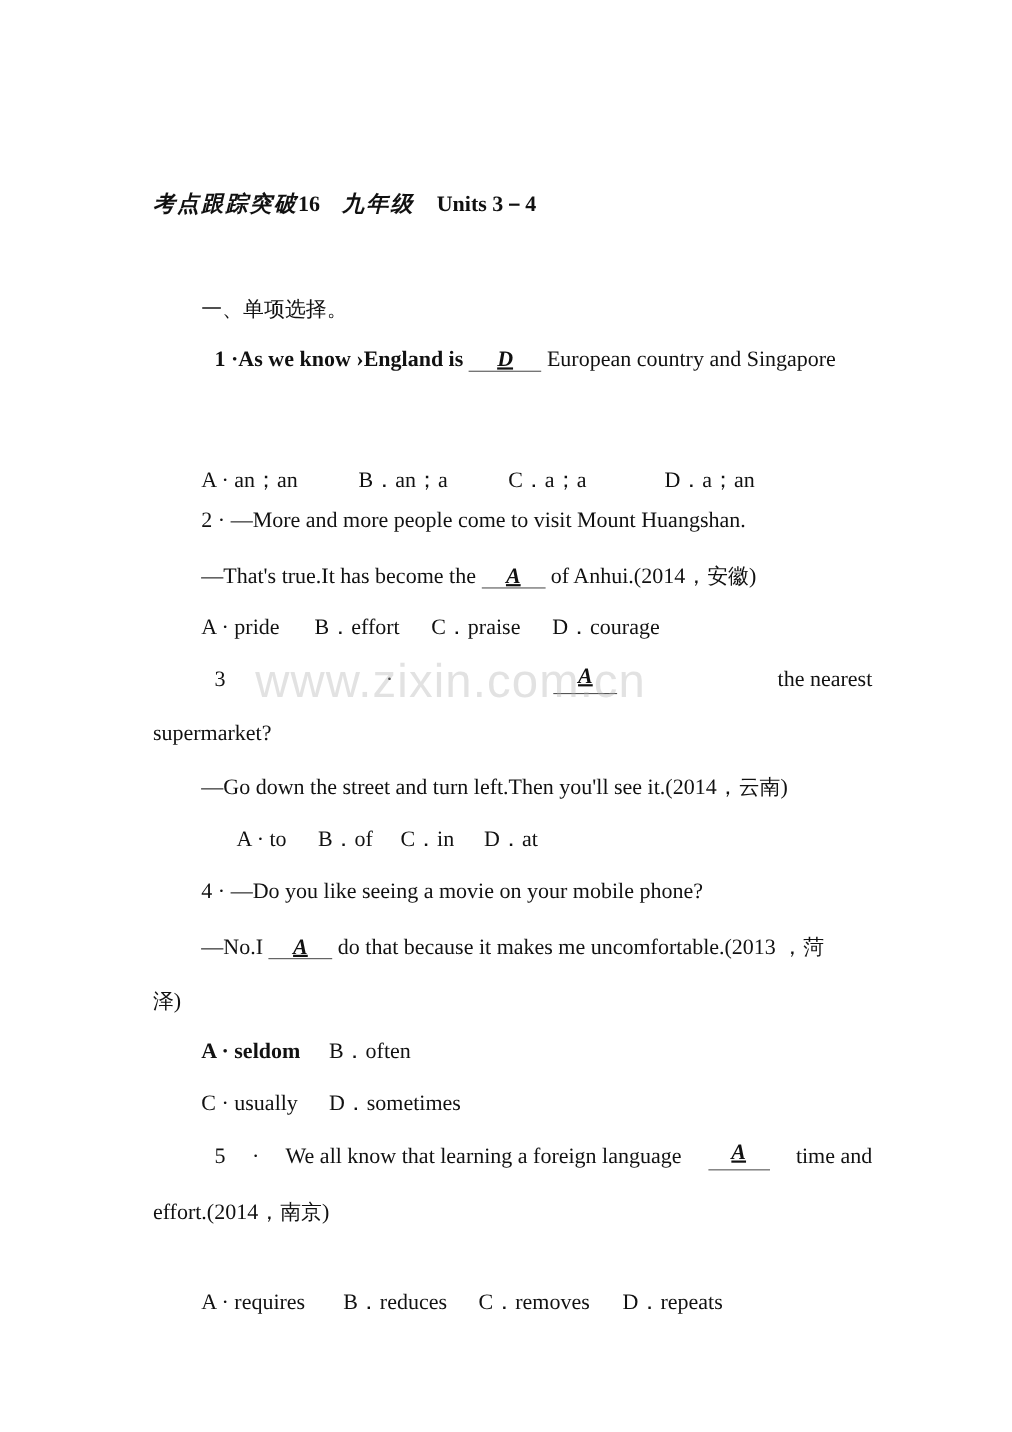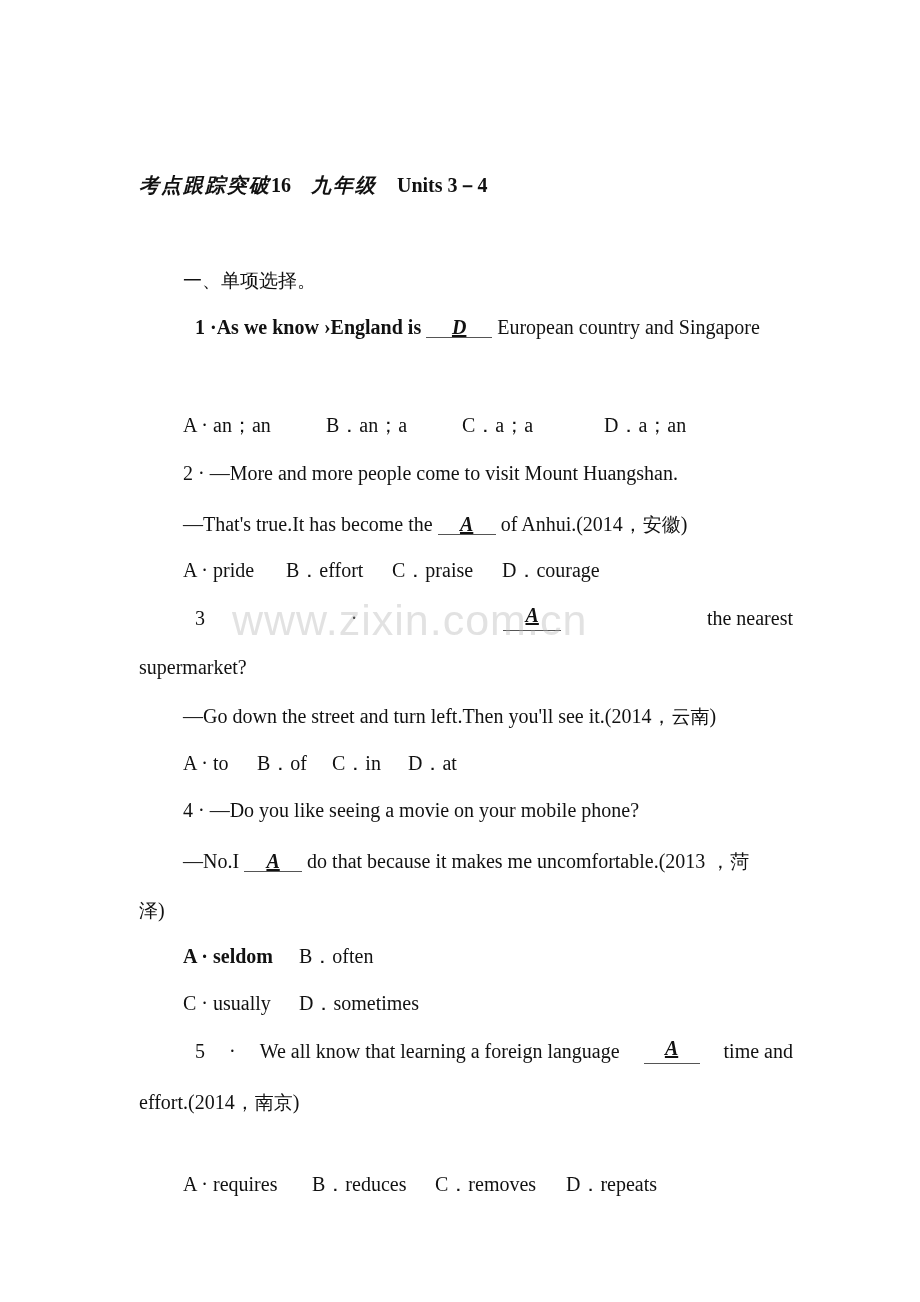--- a/index.html
+++ b/index.html
@@ -60,21 +60,21 @@
 
   <div class="line indent justified" style="top:314px; width:598px;">
     <span>
       <span class="bold">1</span>
       <span class="bold">·</span><span class="bold">As we know ›England is</span>
       <span class="blank" style="width:66px;"><span class="answer">D</span></span>
       <span>European country and Singapore</span>
     </span>
   </div>
   <div class="line indent" style="top:412px;">
-    <span class="opt" style="width:143px;">A · an；an</span><span class="opt" style="width:136px;">B．an；a</span><span class="opt" style="width:142px;">C．a；a</span><span class="opt">D．a；an</span>
+    <span class="opt" style="width:143px;">A · an；an</span><span class="opt" style="width:136px;">B．an；a</span><span class="opt" style="width:142px;margin-top:12px;">C．a；a</span><span class="opt">D．a；an</span>
   </div>
 
   <div class="line indent" style="top:460px;">
     <span>2</span>
     <span>·</span>
     <span>—More and more people come to visit Mount Huangshan.</span>
   </div>
   <div class="line indent" style="top:511px;">
     <span>—That's true.It has become the</span>
     <span class="blank" style="width:58px;"><span class="answer">A</span></span>
@@ -87,21 +87,21 @@
   <div class="line indent justified" style="top:605px;">
     <span>3</span>
     <span>·</span>
     <span class="blank" style="width:58px;"><span class="answer">A</span></span>
     <span>the nearest</span>
   </div>
   <div class="line flush" style="top:654px;">supermarket?</div>
   <div class="line indent" style="top:703px;">
     <span>—Go down the street and turn left.Then you'll see it.(2014，</span><span class="cjk-inline">云南</span><span>)</span>
   </div>
-  <div class="line indent" style="top:750px;">
+  <div class="line indent" style="top:750px;margin-left:32px;">
     <span class="opt" style="width:74px;">A · to</span><span class="opt" style="width:75px;">B．of</span><span class="opt" style="width:76px;">C．in</span><span class="opt">D．at</span>
   </div>
 
   <div class="line indent" style="top:797px;">
     <span>4</span>
     <span>·</span>
     <span>—Do you like seeing a movie on your mobile phone?</span>
   </div>
   <div class="line indent" style="top:848px;">
     <span>—No.I</span>

